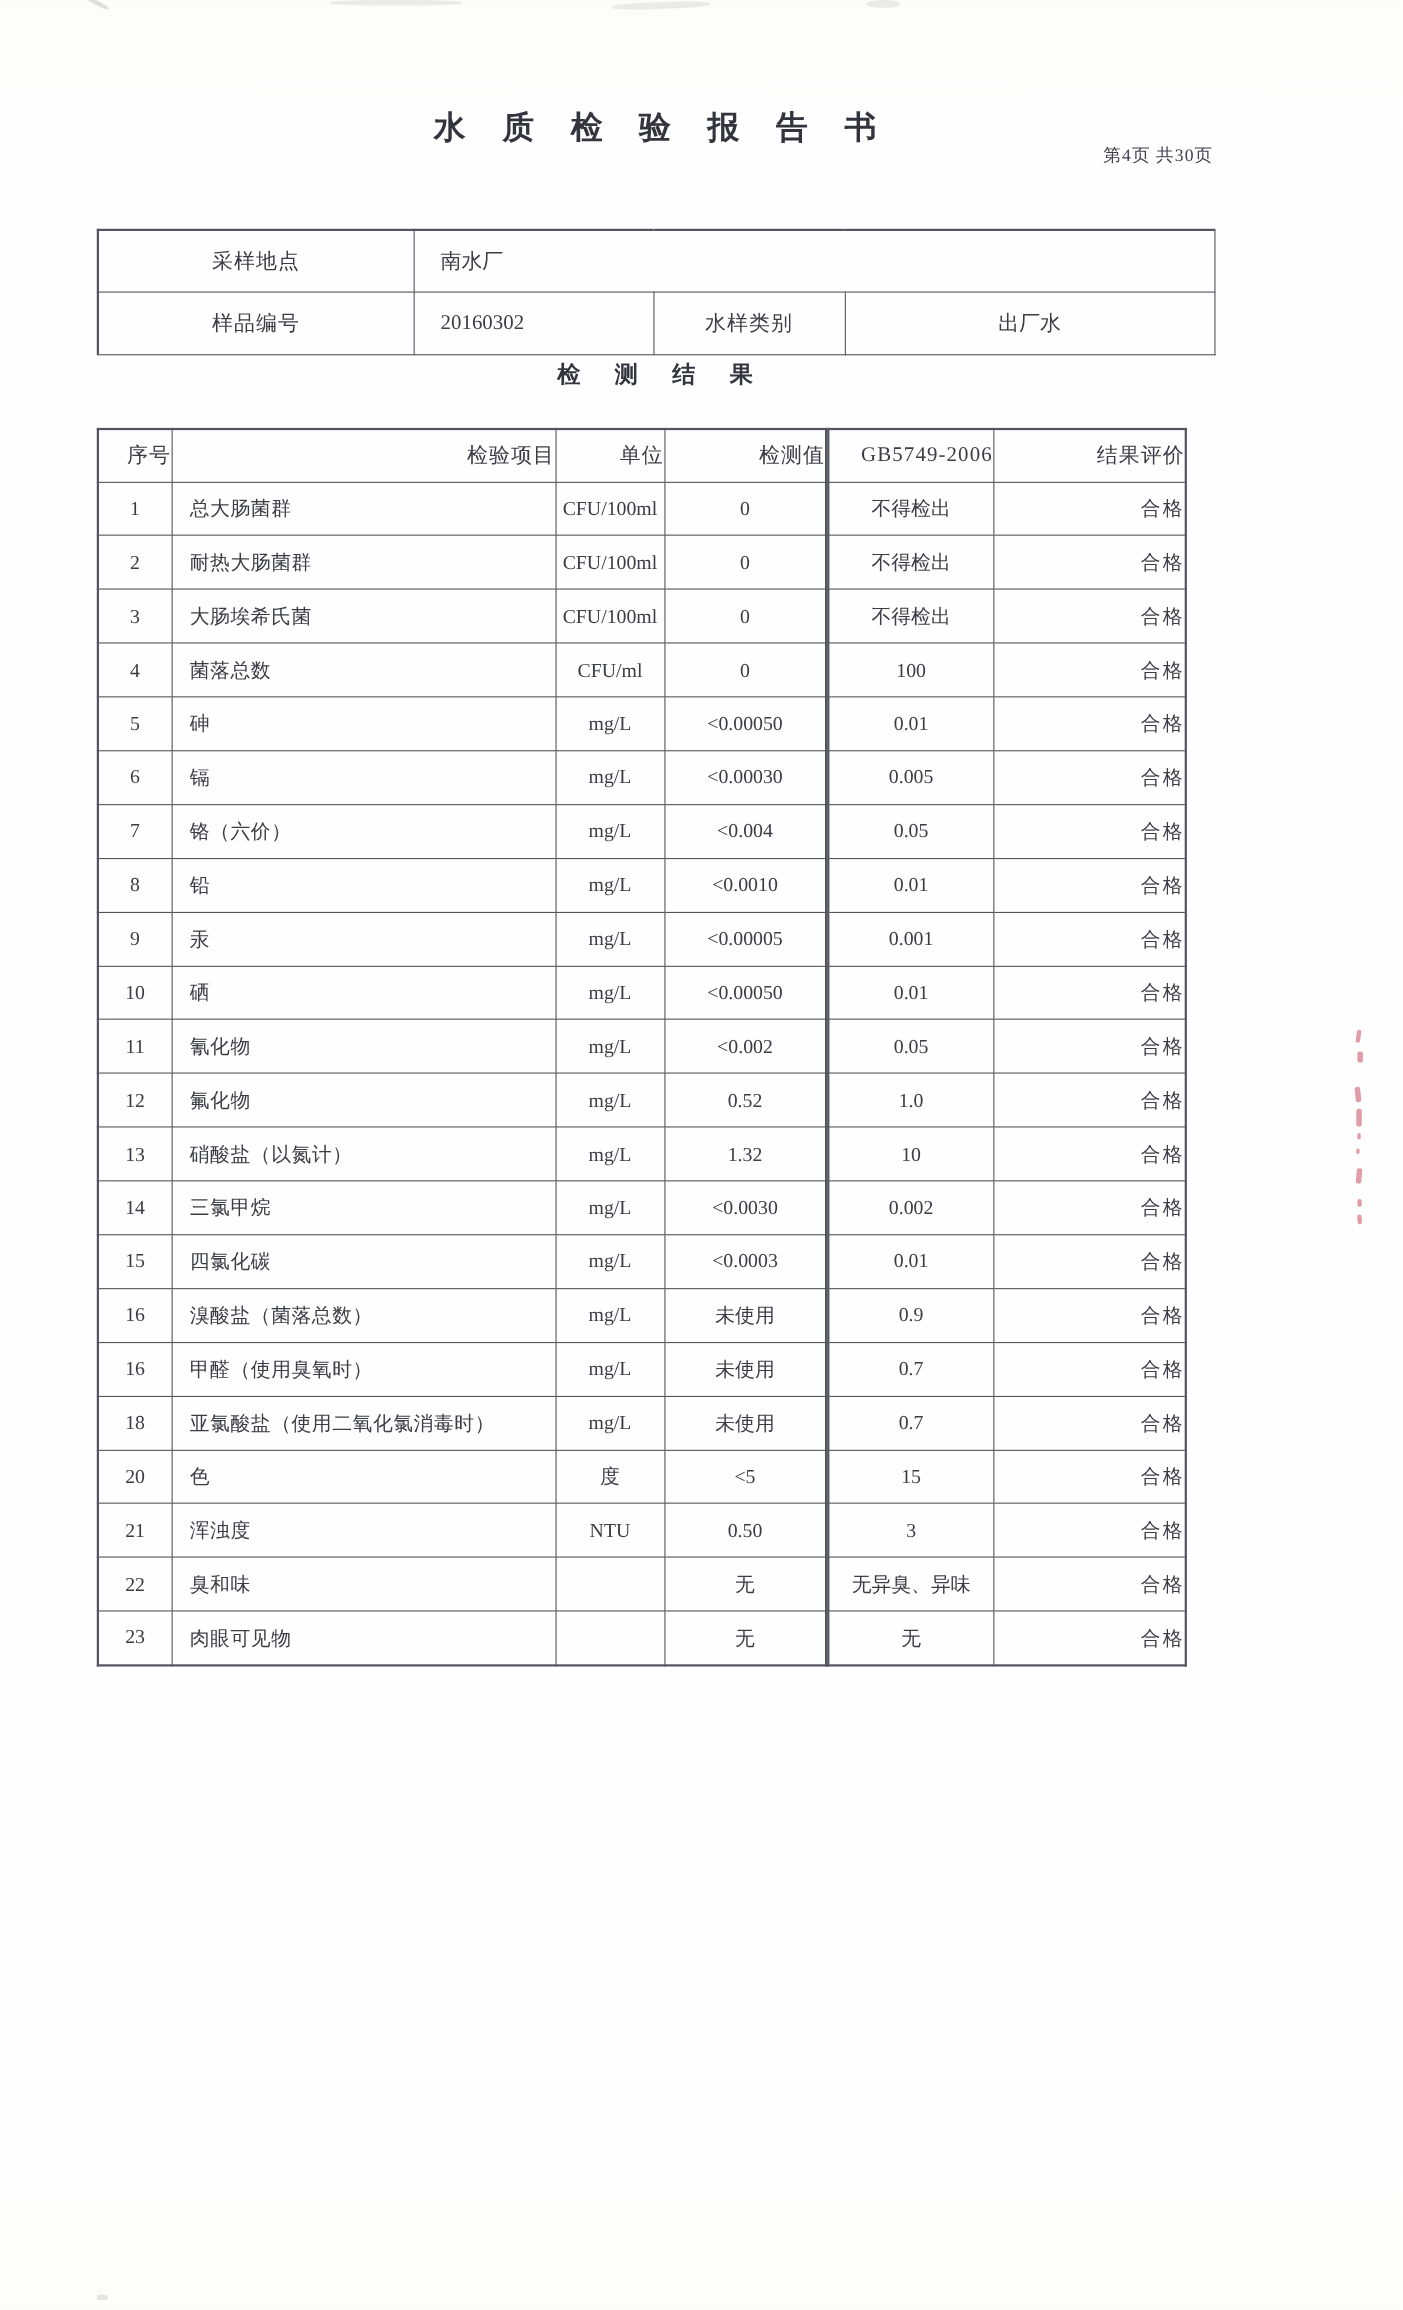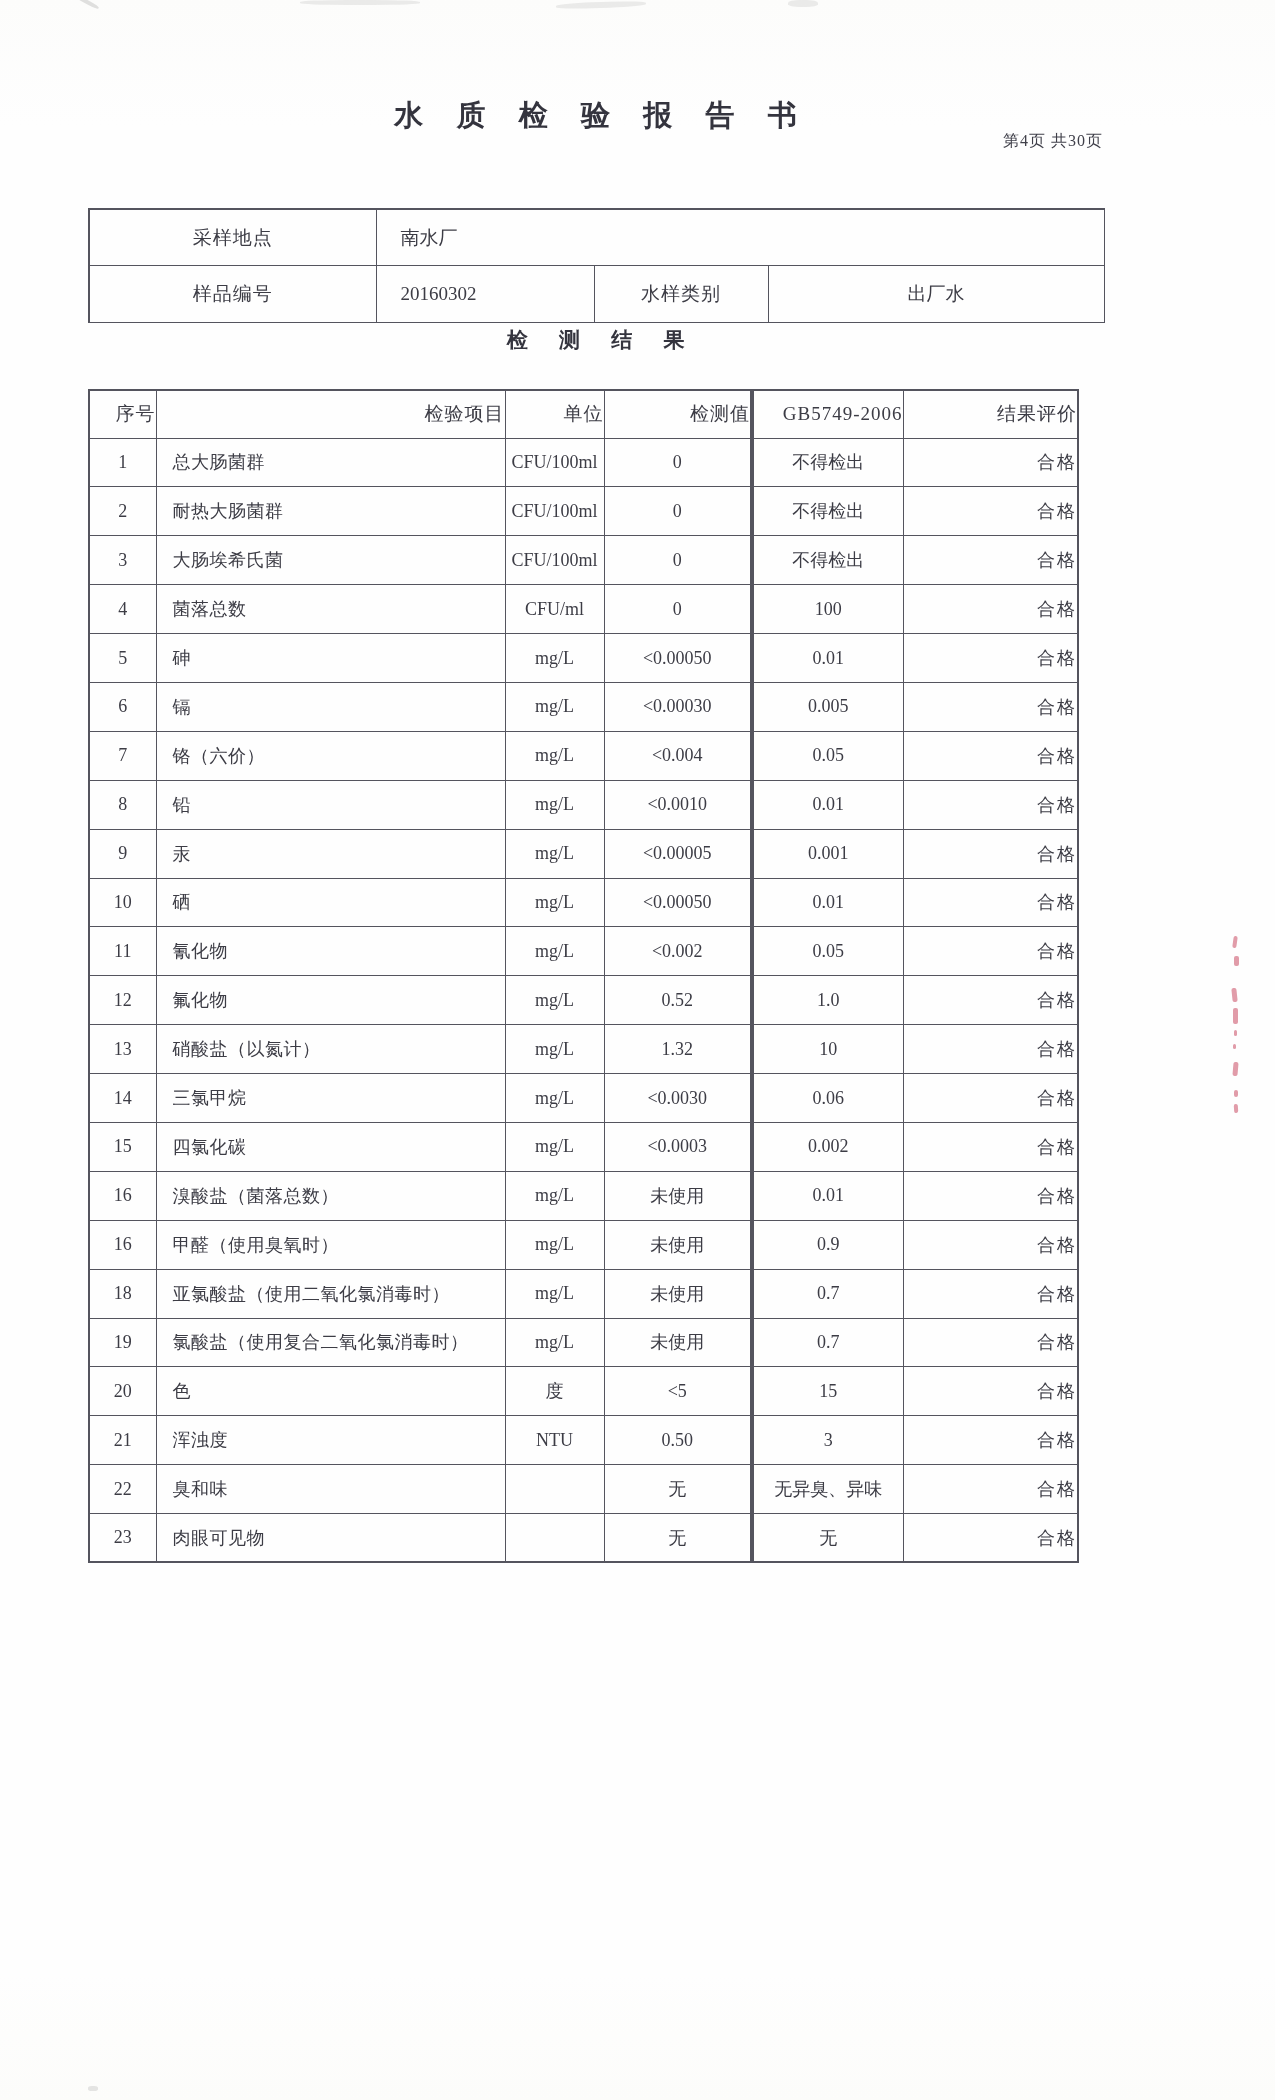--- a/index.html
+++ b/index.html
@@ -269,26 +269,20 @@
     <td class="c-unit">mg/L</td>
     <td class="c-val">未使用</td>
   </tr>
         <tr class="data-row">
     <td class="c-no">18</td>
     <td class="c-item">亚氯酸盐（使用二氧化氯消毒时）</td>
     <td class="c-unit">mg/L</td>
     <td class="c-val">未使用</td>
   </tr>
         <tr class="data-row">
-    <td class="c-no">19</td>
-    <td class="c-item">氯酸盐（使用复合二氧化氯消毒时）</td>
-    <td class="c-unit">mg/L</td>
-    <td class="c-val">未使用</td>
-  </tr>
-        <tr class="data-row">
     <td class="c-no">20</td>
     <td class="c-item">色</td>
     <td class="c-unit">度</td>
     <td class="c-val">&lt;5</td>
   </tr>
         <tr class="data-row">
     <td class="c-no">21</td>
     <td class="c-item">浑浊度</td>
     <td class="c-unit">NTU</td>
     <td class="c-val">0.50</td>
@@ -364,24 +358,20 @@
   </tr>
         <tr class="data-row">
     <td class="c-std">1.0</td>
     <td class="c-eval">合格</td>
   </tr>
         <tr class="data-row">
     <td class="c-std">10</td>
     <td class="c-eval">合格</td>
   </tr>
         <tr class="data-row">
-    <td class="c-std">0.06</td>
-    <td class="c-eval">合格</td>
-  </tr>
-        <tr class="data-row">
     <td class="c-std">0.002</td>
     <td class="c-eval">合格</td>
   </tr>
         <tr class="data-row">
     <td class="c-std">0.01</td>
     <td class="c-eval">合格</td>
   </tr>
         <tr class="data-row">
     <td class="c-std">0.9</td>
     <td class="c-eval">合格</td>

